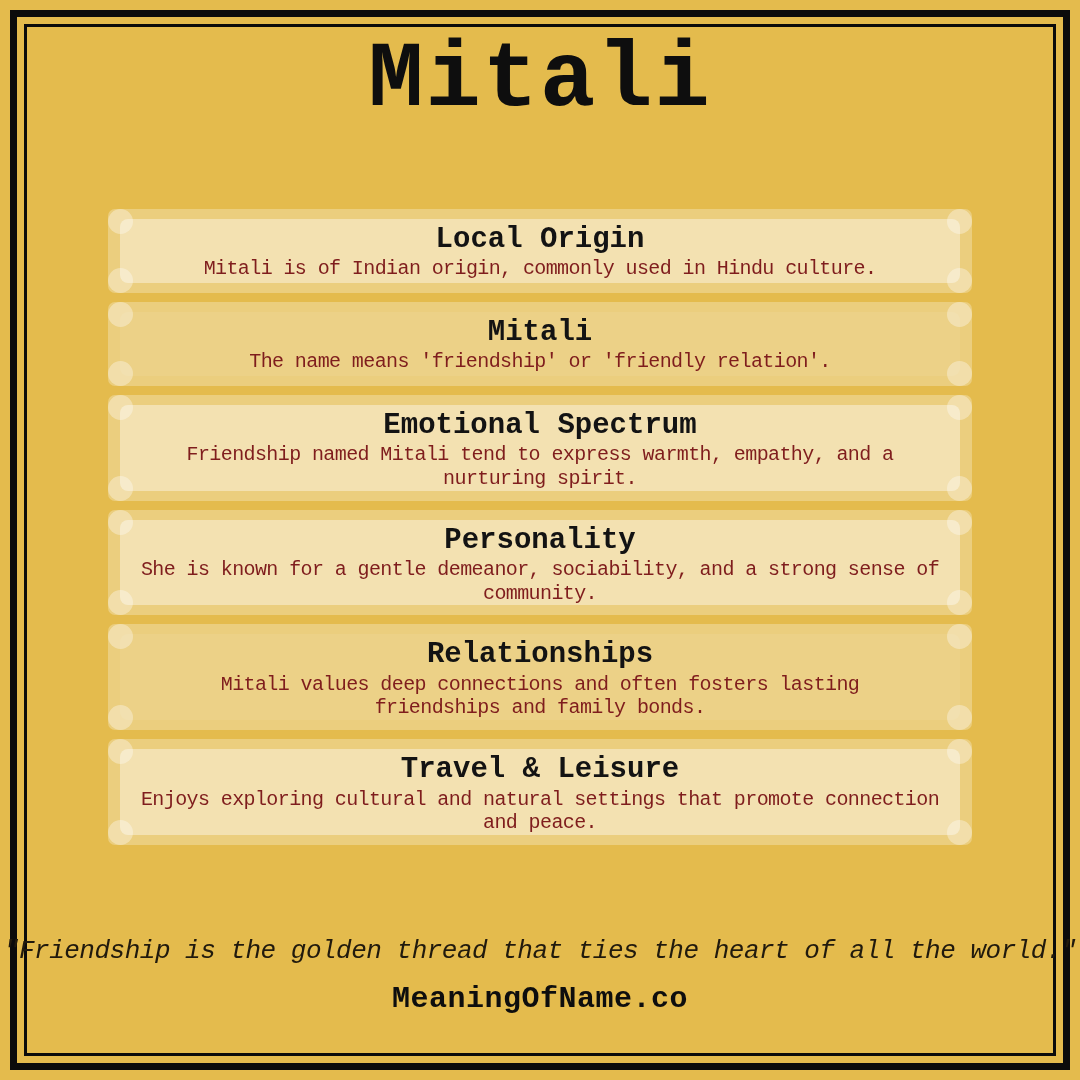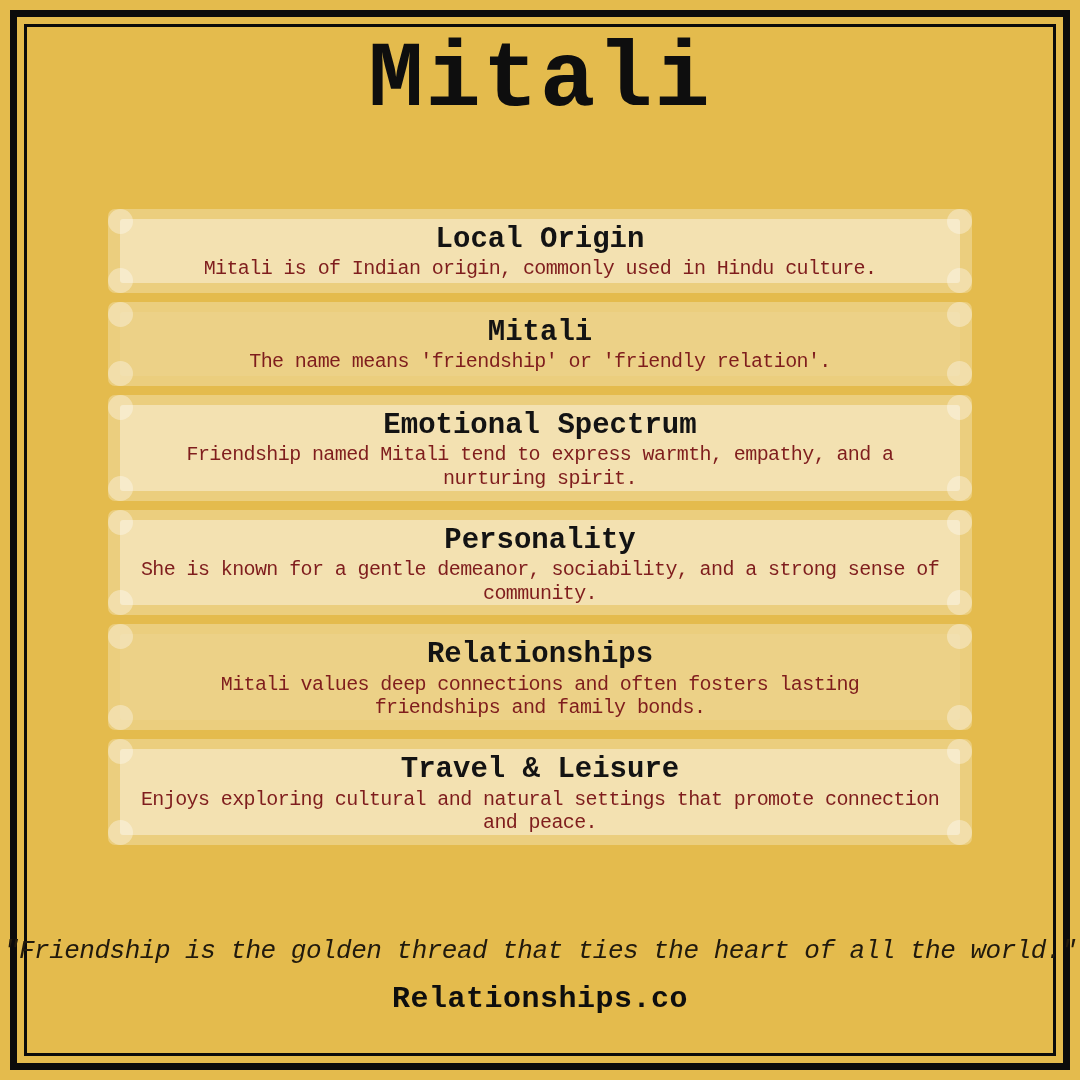--- a/index.html
+++ b/index.html
@@ -36,21 +36,21 @@
     position: relative;
     min-height: 84px;
     border-radius: 7px;
     background: rgba(255, 255, 255, 0.28);
     box-sizing: border-box;
     padding: 10px 12px;
   }
   .card.tall { min-height: 106px; }
   .card-inner {
     background: rgba(255, 255, 255, 0.40);
-    border-radius: 3px;
+    border-radius: 8px;
     min-height: 64px; height: 100%;
     box-sizing: border-box;
     text-align: center;
     padding: 5px 10px 0;
   }
   .card.alt .card-inner { background: rgba(255, 255, 255, 0.07); }
   .pin {
     position: absolute; width: 25px; height: 25px; border-radius: 50%;
     background: rgba(255, 255, 255, 0.34);
   }
@@ -158,14 +158,14 @@
       <span class="pin br"></span>
       <div class="card-inner">
         <h2>Travel &amp; Leisure</h2>
         <p>Enjoys exploring cultural and natural settings that promote connection and peace.</p>
       </div>
     </div>
 
   </div>
 
   <div class="quote">"Friendship is the golden thread that ties the heart of all the world."</div>
-  <div class="brand">Relationships.co</div>
+  <div class="brand">MeaningOfName.co</div>
 </div>
 
 </body></html>

